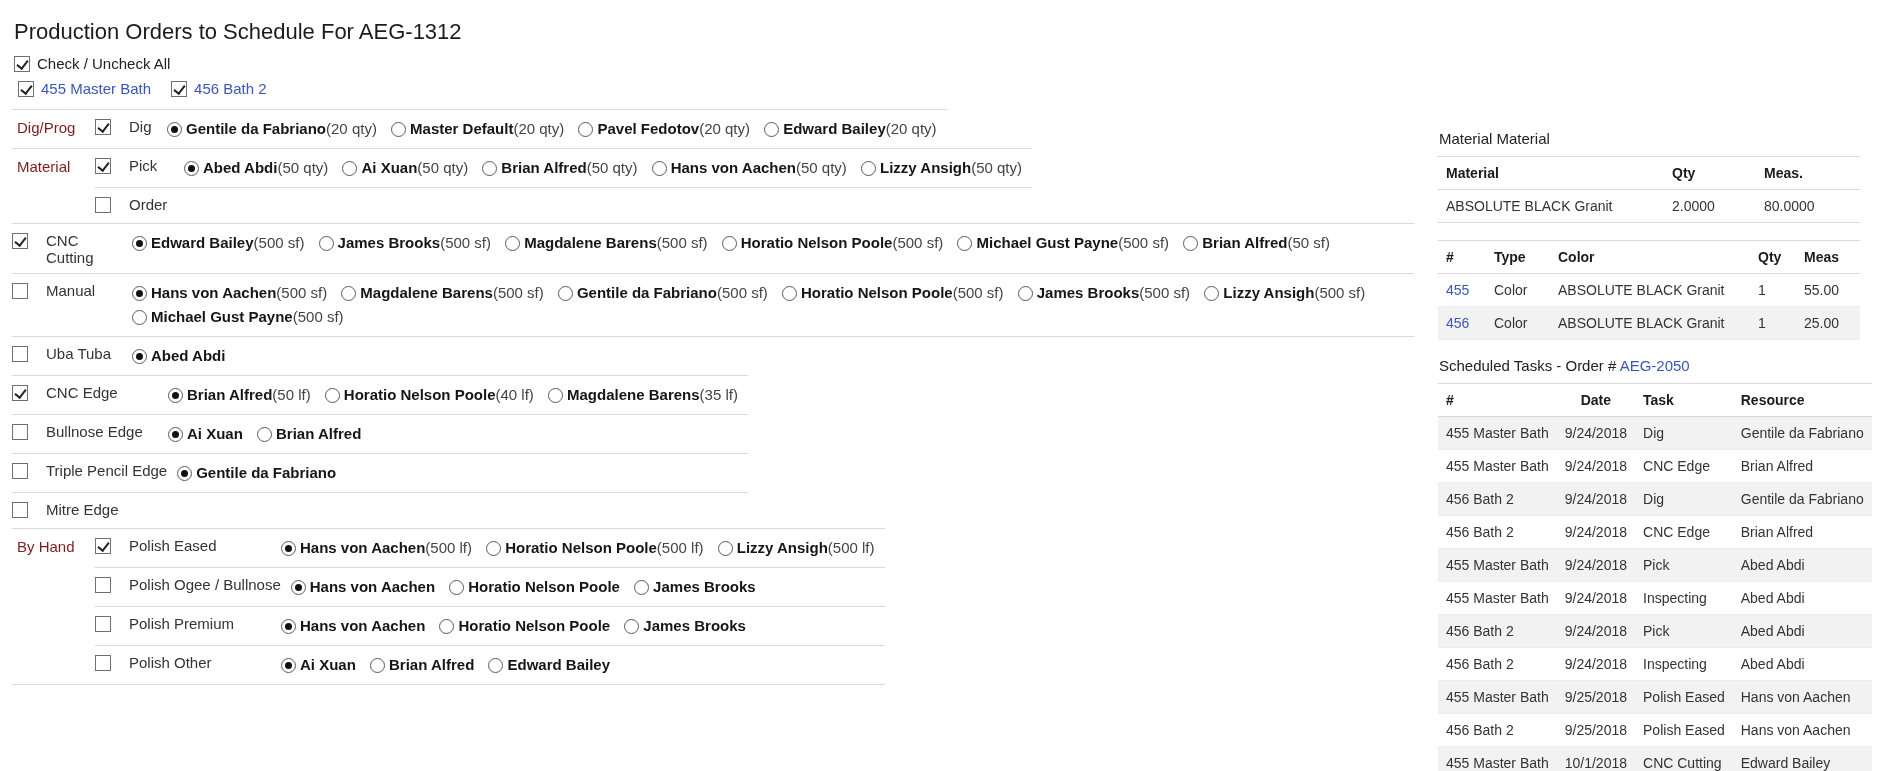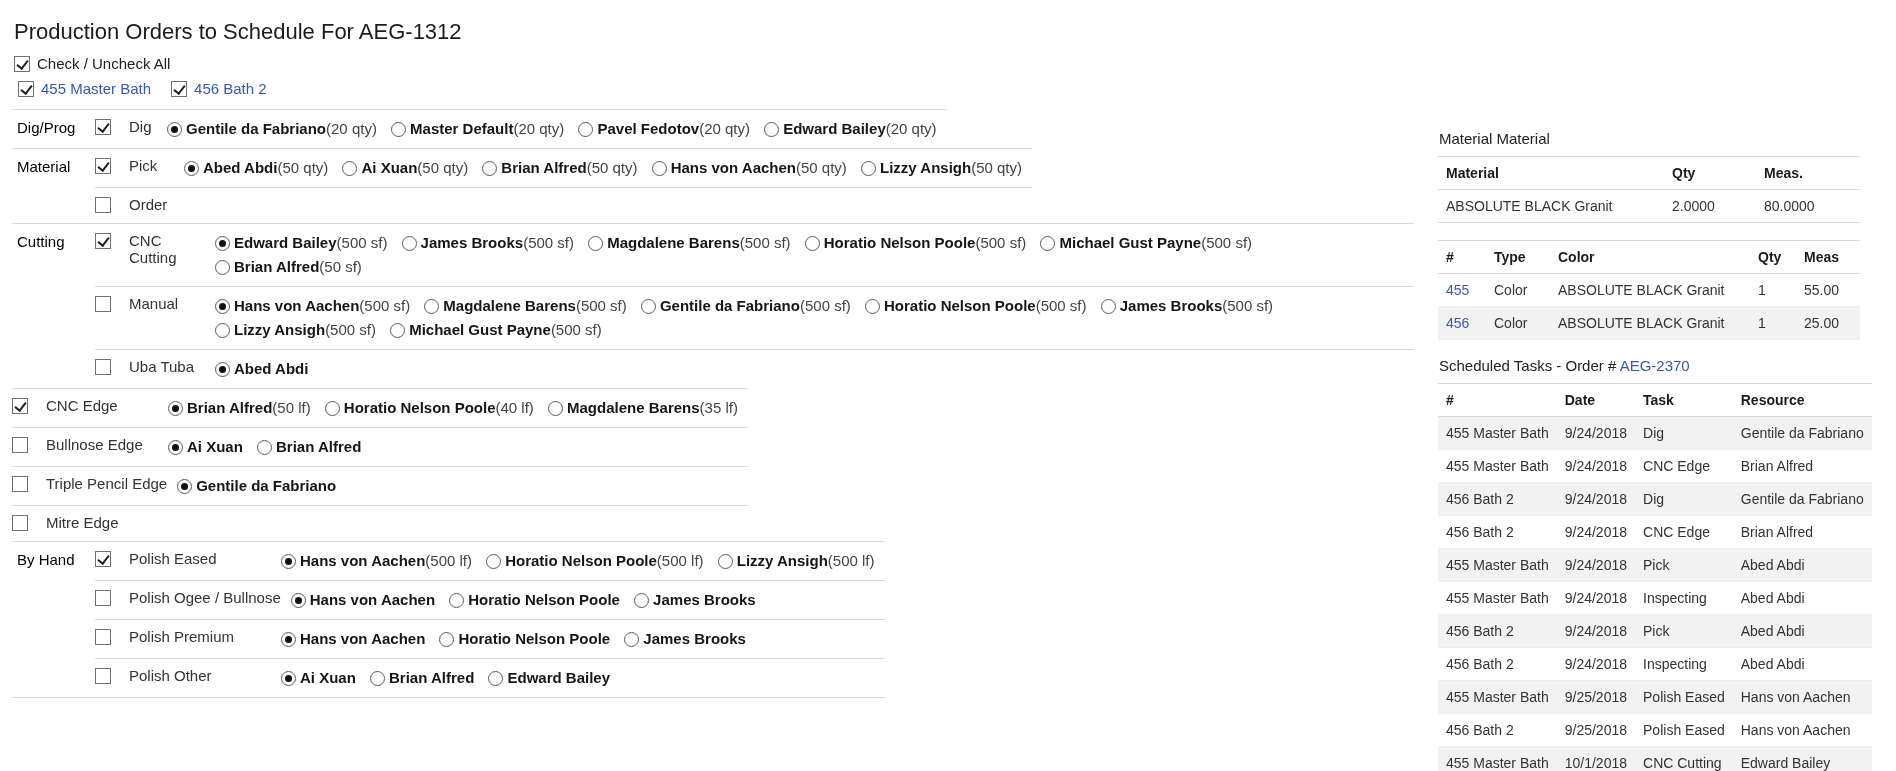--- a/index.html
+++ b/index.html
@@ -47,21 +47,21 @@
     vertical-align:-3px;cursor:pointer;
   }
   .radio:checked::after{
     content:"";position:absolute;left:3px;top:3px;width:7px;height:7px;border-radius:50%;background:#111;
   }
 
   
   .sections{margin-top:12px;}
   .section{display:flex;width:fit-content;max-width:1402px;border-top:1px solid var(--line);}
   .section:last-child{border-bottom:1px solid var(--line);}
-  .group-label{flex:0 0 83px;padding:9px 4px 0 5px;color:#000000;}
+  .group-label{flex:0 0 83px;padding:9px 4px 0 5px;color:#7f1d1d;}
   .rows{flex:0 1 auto;min-width:0;}
   .task-row{display:flex;align-items:flex-start;padding:7px 0;}
   .task-row:not(:first-child){border-top:1px solid var(--line);}
   .cell-check{flex:0 0 34px;padding-top:2px;}
   .task-label{flex:0 0 110px;padding:1px 10px 0 0;color:#333;white-space:nowrap;}
   .sec-0 .task-label{flex-basis:38px;}
   .sec-1 .task-label{flex-basis:55px;}
   .sec-2 .task-label{flex-basis:86px;white-space:normal;}
   .sec-3 .task-label{flex-basis:122px;}
   .sec-4 .task-label{flex-basis:152px;}
@@ -78,21 +78,21 @@
   #summary-table td{border-bottom:1px solid var(--line);}
   .stripe-odd tbody tr:nth-child(even){background:var(--stripe);}
   .stripe-even tbody tr:nth-child(odd){background:var(--stripe);}
   #summary-table th:nth-child(2),#summary-table td:nth-child(2){width:92px;}
   #summary-table th:nth-child(3),#summary-table td:nth-child(3){width:104px;}
   #detail-table th:nth-child(1){width:48px;}
   #detail-table th:nth-child(2){width:64px;}
   #detail-table th:nth-child(4){width:46px;}
   #detail-table th:nth-child(5){width:64px;}
   #scheduled-table th:nth-child(1){width:134px;}
-  #scheduled-table th:nth-child(2){width:88px;}
+  #scheduled-table th:nth-child(2){width:88px;text-align:center;}
   #scheduled-table th:nth-child(3){width:102px;}
   .tbl-link{color:var(--link);text-decoration:none;cursor:pointer;}
 </style>
 </head>
 <body>
 
 <div class="app">
   <div class="main">
 
     <h1 class="title">Production Orders to Schedule For AEG-1312</h1>
@@ -154,21 +154,20 @@
   </div>
 
   <div class="task-row">
     <span class="cell-check"><input type="checkbox" class="cb task-check" style=""></span>
     <span class="task-label">Order</span>
   </div>
 </div>
   </div>
 
   <div class="section sec-2">
-    <div class="group-label">Cutting</div>
     <div class="rows">
   <div class="task-row">
     <span class="cell-check"><input type="checkbox" class="cb task-check" checked="" style=""></span>
     <span class="task-label">CNC Cutting</span>
     <span class="opts">
   <label class="opt"><input type="radio" class="radio" name="rg-2-0" checked="" style=""><span class="opt-name">Edward Bailey</span><span class="opt-qty">(500 sf)</span></label>
 
   <label class="opt"><input type="radio" class="radio" name="rg-2-0" style=""><span class="opt-name">James Brooks</span><span class="opt-qty">(500 sf)</span></label>
 
   <label class="opt"><input type="radio" class="radio" name="rg-2-0" style=""><span class="opt-name">Magdalene Barens</span><span class="opt-qty">(500 sf)</span></label>
@@ -347,21 +346,21 @@
           <tr>
             <td><a href="#" class="tbl-link">456</a></td>
             <td>Color</td>
             <td>ABSOLUTE BLACK Granit</td>
             <td>1</td>
             <td>25.00</td>
           </tr>
         </tbody>
       </table>
     <div class="panel-title">
-      <span>Scheduled Tasks - Order # </span><a href="#" class="tbl-link">AEG-2370</a>
+      <span>Scheduled Tasks - Order # </span><a href="#" class="tbl-link">AEG-2050</a>
     </div>
     <table class="rtable stripe-even" id="scheduled-table">
         <thead>
           <tr>
             <th>#</th>
             <th>Date</th>
             <th>Task</th>
             <th>Resource</th>
           </tr>
         </thead>

